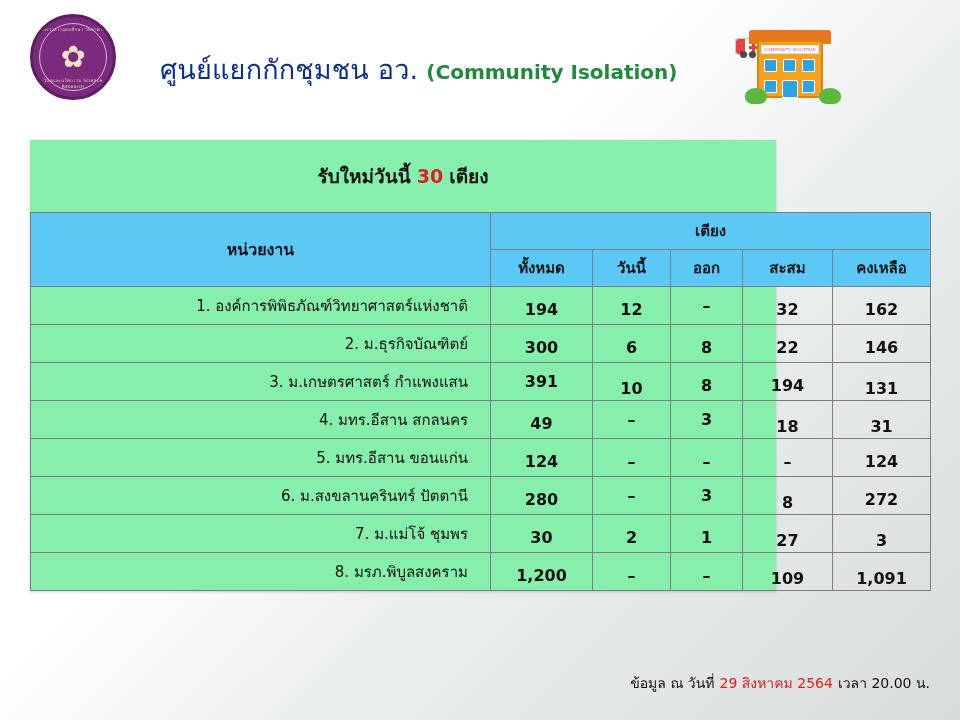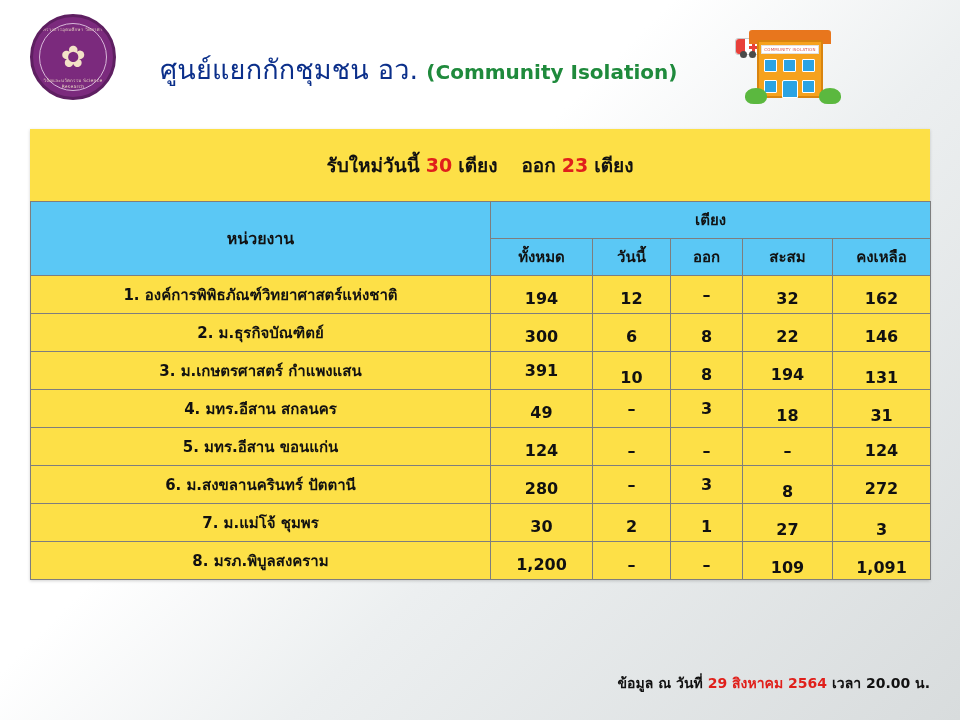--- a/index.html
+++ b/index.html
@@ -151,23 +151,23 @@
   }
   .ambu .cab { position: absolute; left: 0; top: 0; width: 9px; height: 15px; background:#e8403a; border-radius:3px 0 0 3px;}
   .ambu .cross-v {position:absolute; left: 16px; top: 4px; width: 3px; height: 9px; background:#e8403a;}
   .ambu .cross-h {position:absolute; left: 13px; top: 7px; width: 9px; height: 3px; background:#e8403a;}
   .ambu .wheel {position:absolute; bottom:-4px; width:7px;height:7px;border-radius:50%;background:#4a4a4a;}
 
   
   .card {
     position: absolute;
     left: 30px;
-    top: 129px;
-    width: 900px;
-    background: #fde047;
+    top: 140px;
+    width: 746px;
+    background: #86efac;
     box-shadow: 0 1px 3px rgba(0,0,0,.18);
     box-sizing: border-box;
   }
 
   .summary {
     height: 72px;
     display: flex;
     align-items: center;
     justify-content: center;
     gap: 0px;
@@ -195,24 +195,24 @@
     font-weight: bold;
     font-size: 15px;
     text-align: center;
     padding: 6px 4px;
   }
   th.agency-head {
     font-size: 16px;
   }
   td.agency {
     font-size: 15px;
-    font-weight: bold;
+    font-weight: normal;
     color: #111;
-    padding: 6px 16px;
-    text-align: center;
+    padding: 6px 22px;
+    text-align: right;
     vertical-align: middle;
   }
   td.num {
     font-size: 16px;
     font-weight: bold;
     color: #111;
     text-align: center;
     vertical-align: middle;
   }
   tbody tr { height: 38px; }
@@ -220,21 +220,21 @@
   
   .j0 { transform: translateY(0px); }
   .j1 { transform: translateY(4px); }
   .j3 { transform: translateY(7px); }
 
   .footer {
     position: absolute;
     right: 30px;
     bottom: 26px;
     font-size: 14px;
-    font-weight: bold;
+    font-weight: normal;
     color: #111111;
     white-space: nowrap;
   }
   .footer .date { color: #e0201b; margin: 0 5px; }
 </style>
 </head>
 <body>
 
 <div class="header">
 
@@ -270,23 +270,20 @@
     <div class="bush" style="right:4px;"></div>
   </div>
 </div>
 
 <div class="card">
 
   <div class="summary">
     <span class="seg">
       <span>รับใหม่วันนี้</span><span class="num">30</span><span>เตียง</span>
     </span>
-    <span class="seg">
-      <span>ออก</span><span class="num">23</span><span>เตียง</span>
-    </span>
   </div>
 
   <table class="beds">
     <colgroup>
       <col style="width:460px">
       <col style="width:102px">
       <col style="width:78px">
       <col style="width:72px">
       <col style="width:90px">
       <col style="width:98px">

